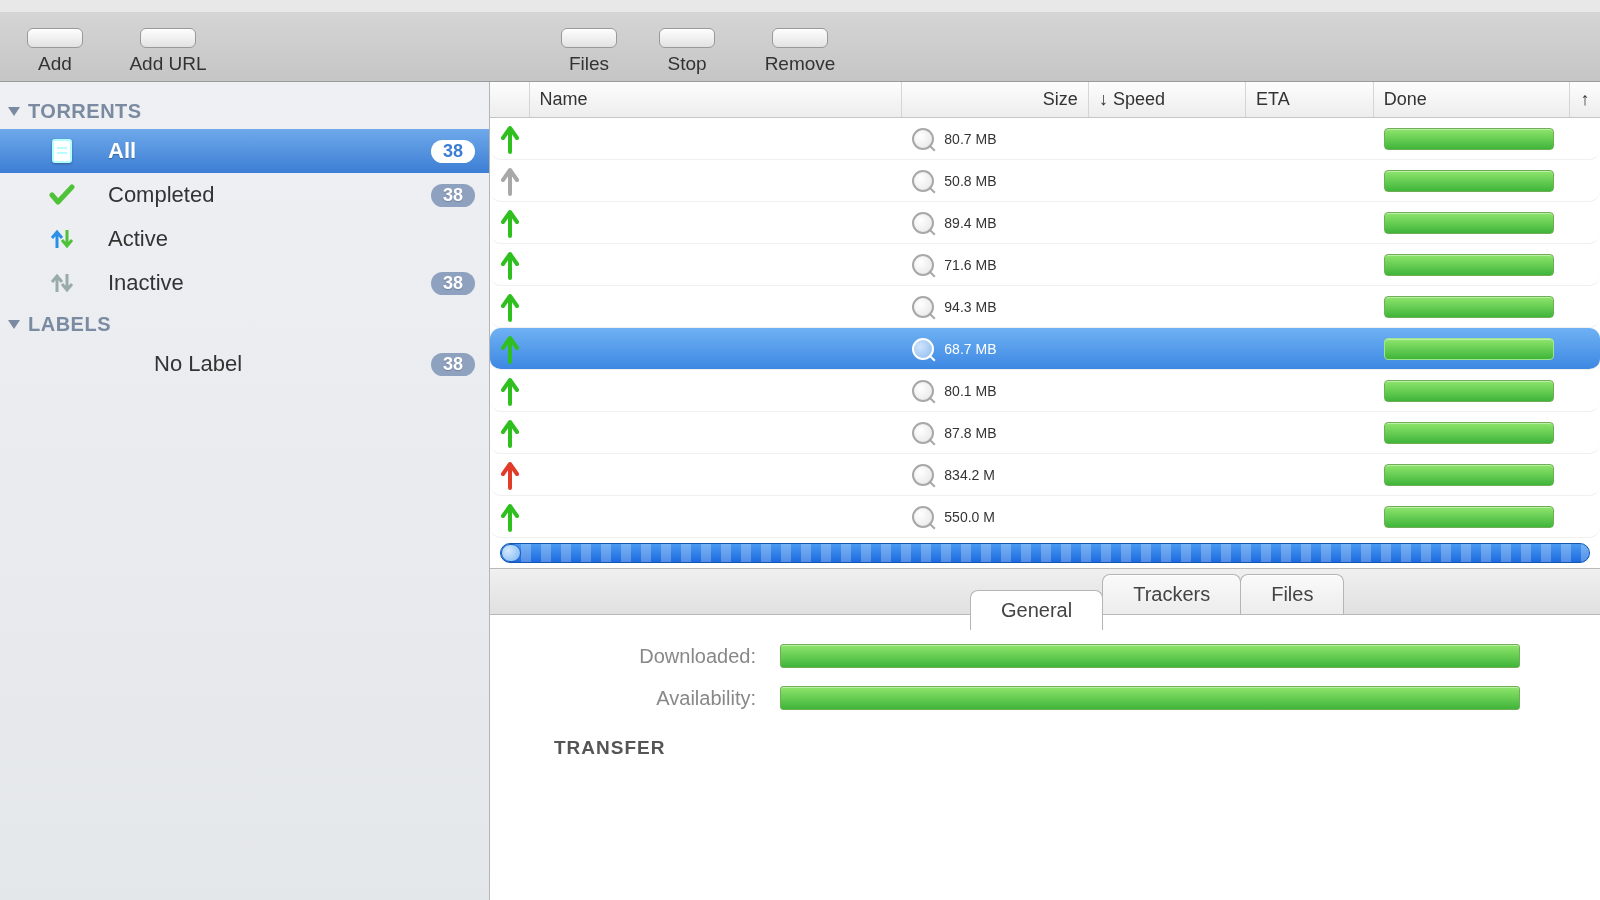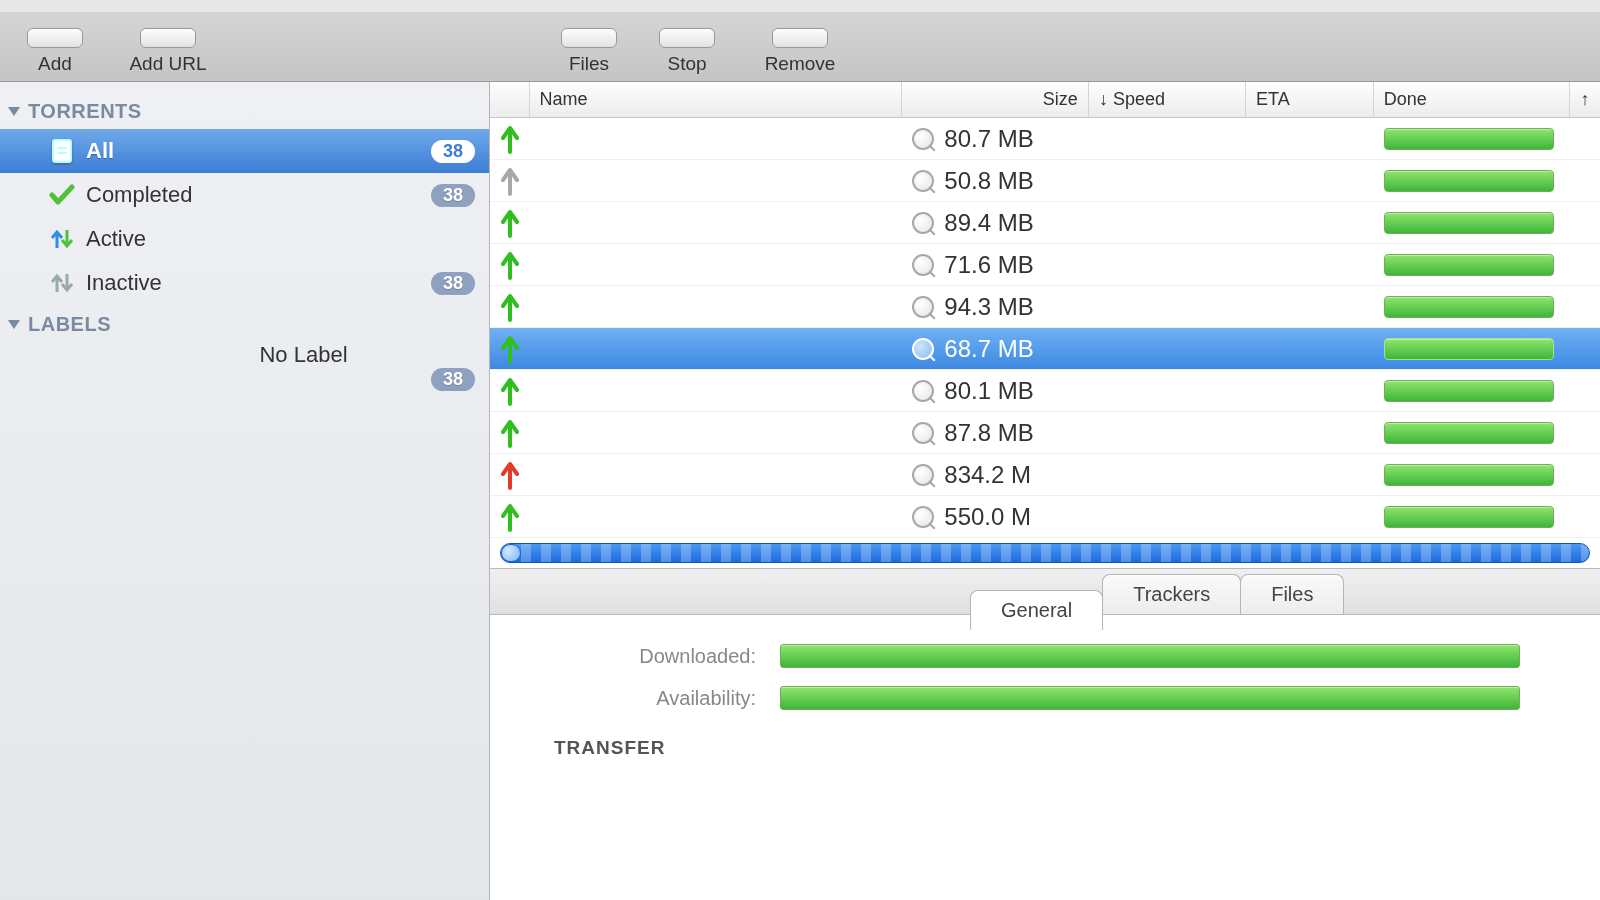--- a/index.html
+++ b/index.html
@@ -82,40 +82,40 @@
   font-size: 22px;
   cursor: default;
   position: relative;
 }
 .sitem .sicon {
   position: absolute;
   left: 48px;
   width: 28px; height: 28px;
   display: flex; align-items: center; justify-content: center;
 }
-.sitem .slabel { margin-left: 42px; }
+.sitem .slabel { margin-left: 64px; }
 .sitem.selected {
   background: linear-gradient(#6fa9ea, #3c7ed4);
   color: #fff;
   font-weight: 600;
   text-shadow: 0 1px 1px rgba(0,0,0,0.3);
 }
 .sitem.selected .sicon svg { filter: brightness(1.5) drop-shadow(0 1px 1px rgba(0,0,0,.3)); }
 .badge {
   margin-left: auto;
   background: #8ea1bf;
   color: #fff;
   border-radius: 14px;
   padding: 1px 12px;
   font-size: 18px;
   font-weight: 700;
   text-shadow: 0 1px 1px rgba(0,0,0,.2);
 }
 .sitem.selected .badge { background: #fff; color: #3c7ed4; text-shadow:none;}
-.no-label { padding-left: 90px; flex-direction: column; }
+.no-label { padding-left: 90px; }
 
 .content {
   flex: 1;
   display: flex;
   flex-direction: column;
   background: #fff;
   min-width: 0;
 }
 .thead {
   height: 36px;
@@ -142,22 +142,23 @@
 .col-eta  { width: 130px; }
 .col-done { width: 200px; }
 .col-up   { width: 30px; justify-content:center; border-right:none;}
 
 .rowwrap { min-height: 0; overflow:hidden; }
 .row {
   height: 42px;
   display: flex;
   align-items: center;
   border-bottom: 1px solid #f0f0f0;
-  font-size: 24px;
+  font-size: 14px;
   color: #333;
+  border-radius: 11px;
 }
 .row .cell { padding: 0 10px; height:100%; display:flex; align-items:center; }
 .row .ci { width:40px; justify-content:center; }
 .row .cn { width:380px; }
 .row .cs { width:190px; }
 .row .csp{ width:160px; }
 .row .ce { width:130px; }
 .row .cd { width:200px; }
 .row .cu { width:30px; }
 .row.selected {

